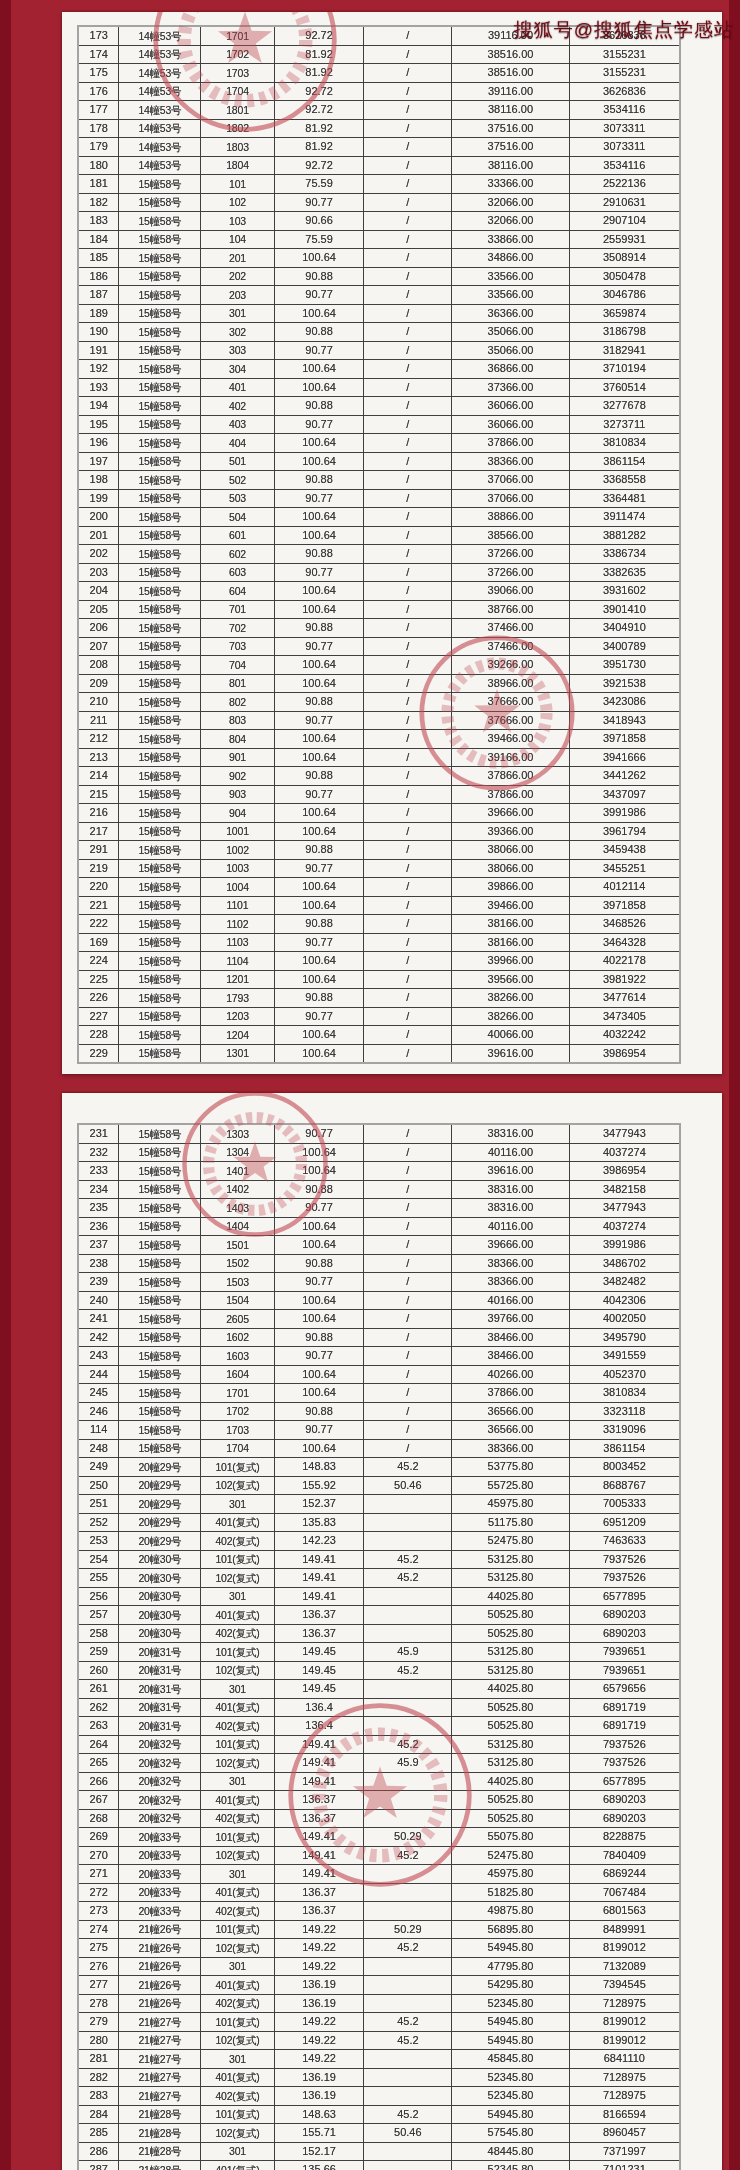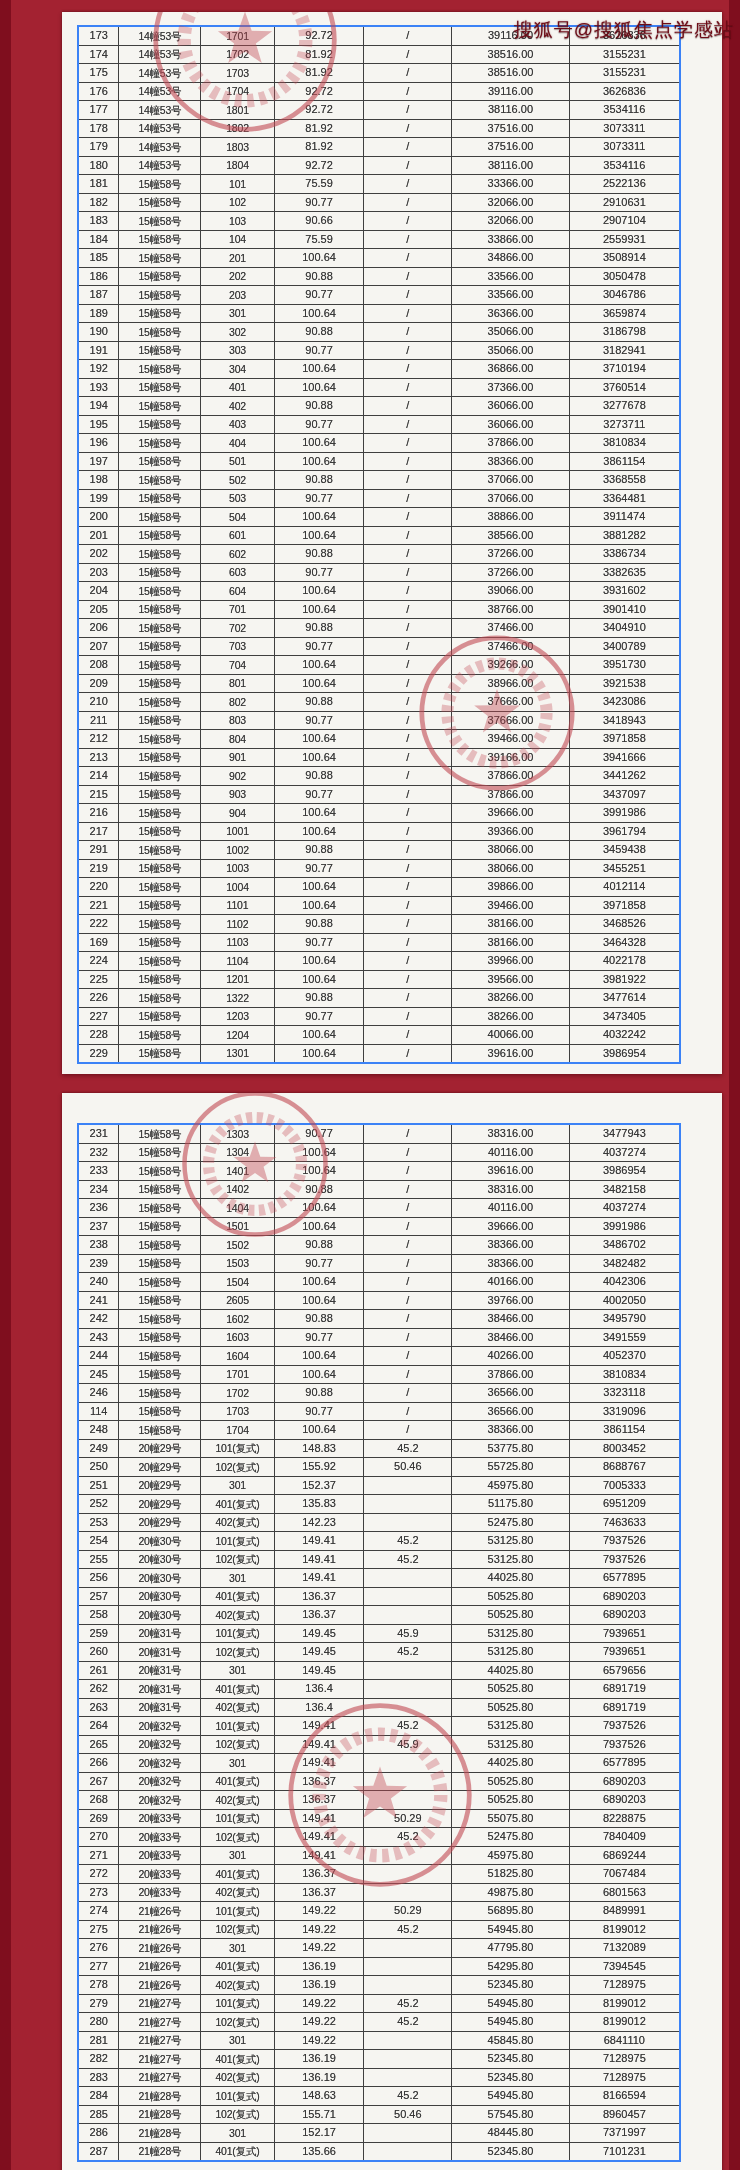--- a/index.html
+++ b/index.html
@@ -17,21 +17,21 @@
   }
   .panel-1{top:12px;height:1062px;}
   .panel-2{top:1093px;height:1316px;}
   table.price-table{
     position:absolute;left:15px;width:604px;
     border-collapse:collapse;table-layout:fixed;
     background:transparent;
   }
   .panel-1 table.price-table{top:13px;}
   .panel-2 table.price-table{top:30px;}
-  table.price-table{border:2px solid #3b82f6;}
+  table.price-table{border:2px solid #a3a3a3;}
   table.price-table td{
     border:1.6px solid #3f3f3f;
     height:17.5px;padding:0 1px;
     text-align:center;vertical-align:middle;
     font-size:11px;line-height:1;
     color:#383838;
     text-shadow:0 0 .6px #6a6a6a;
     white-space:nowrap;overflow:hidden;
   }
   table.price-table td.c-building{font-size:10.5px;letter-spacing:-0.3px;}
@@ -539,21 +539,21 @@
           <td class="c-building">15幢58号</td>
           <td class="c-room">1201</td>
           <td class="c-area1">100.64</td>
           <td class="c-area2">/</td>
           <td class="c-price">39566.00</td>
           <td class="c-total">3981922</td>
         </tr>
         <tr>
           <td class="c-num">226</td>
           <td class="c-building">15幢58号</td>
-          <td class="c-room">1322</td>
+          <td class="c-room">1793</td>
           <td class="c-area1">90.88</td>
           <td class="c-area2">/</td>
           <td class="c-price">38266.00</td>
           <td class="c-total">3477614</td>
         </tr>
         <tr>
           <td class="c-num">227</td>
           <td class="c-building">15幢58号</td>
           <td class="c-room">1203</td>
           <td class="c-area1">90.77</td>
@@ -639,20 +639,29 @@
         <tr>
           <td class="c-num">234</td>
           <td class="c-building">15幢58号</td>
           <td class="c-room">1402</td>
           <td class="c-area1">90.88</td>
           <td class="c-area2">/</td>
           <td class="c-price">38316.00</td>
           <td class="c-total">3482158</td>
         </tr>
         <tr>
+          <td class="c-num">235</td>
+          <td class="c-building">15幢58号</td>
+          <td class="c-room">1403</td>
+          <td class="c-area1">90.77</td>
+          <td class="c-area2">/</td>
+          <td class="c-price">38316.00</td>
+          <td class="c-total">3477943</td>
+        </tr>
+        <tr>
           <td class="c-num">236</td>
           <td class="c-building">15幢58号</td>
           <td class="c-room">1404</td>
           <td class="c-area1">100.64</td>
           <td class="c-area2">/</td>
           <td class="c-price">40116.00</td>
           <td class="c-total">4037274</td>
         </tr>
         <tr>
           <td class="c-num">237</td>

